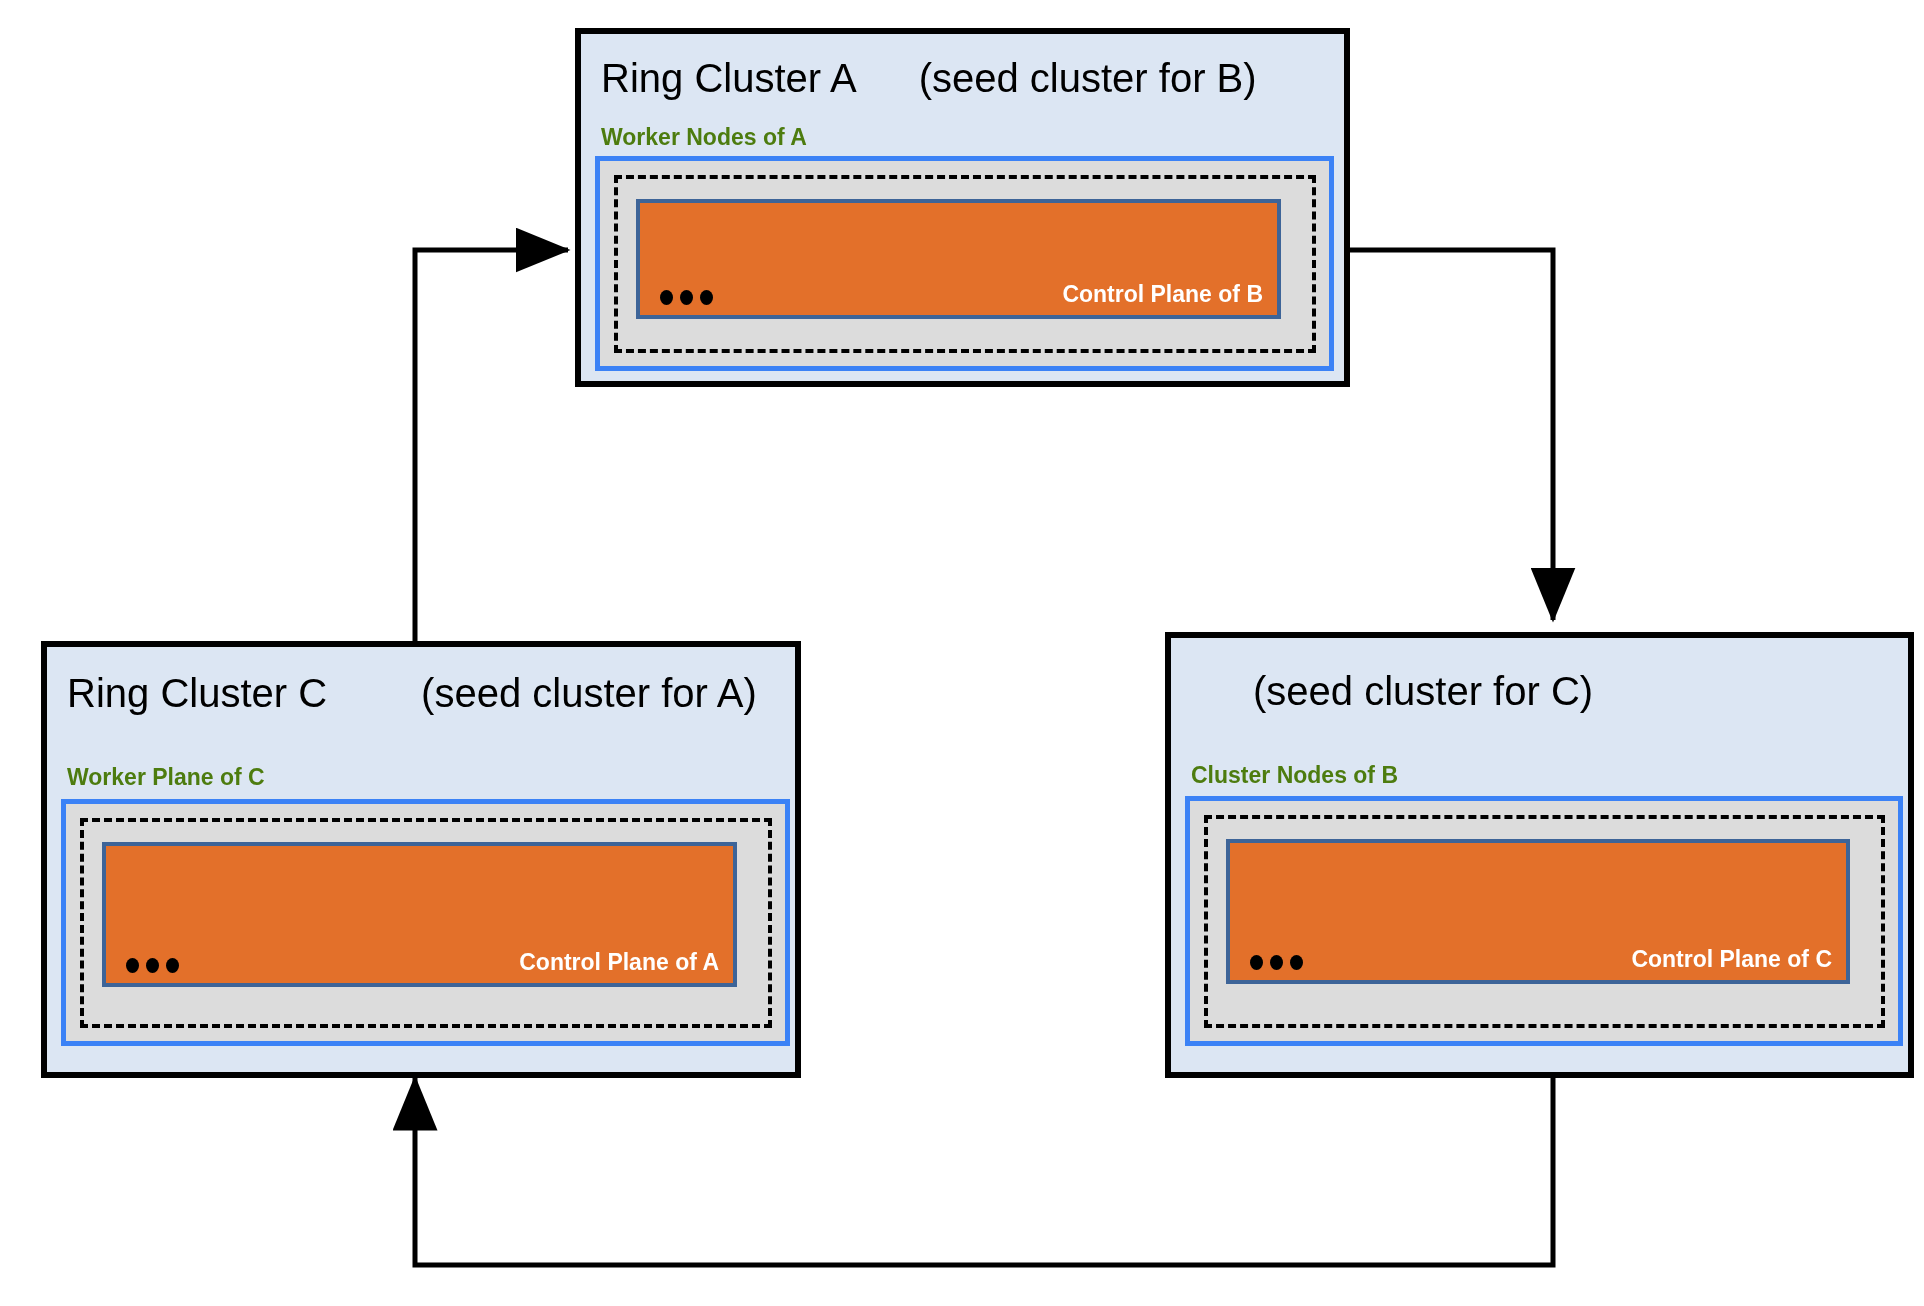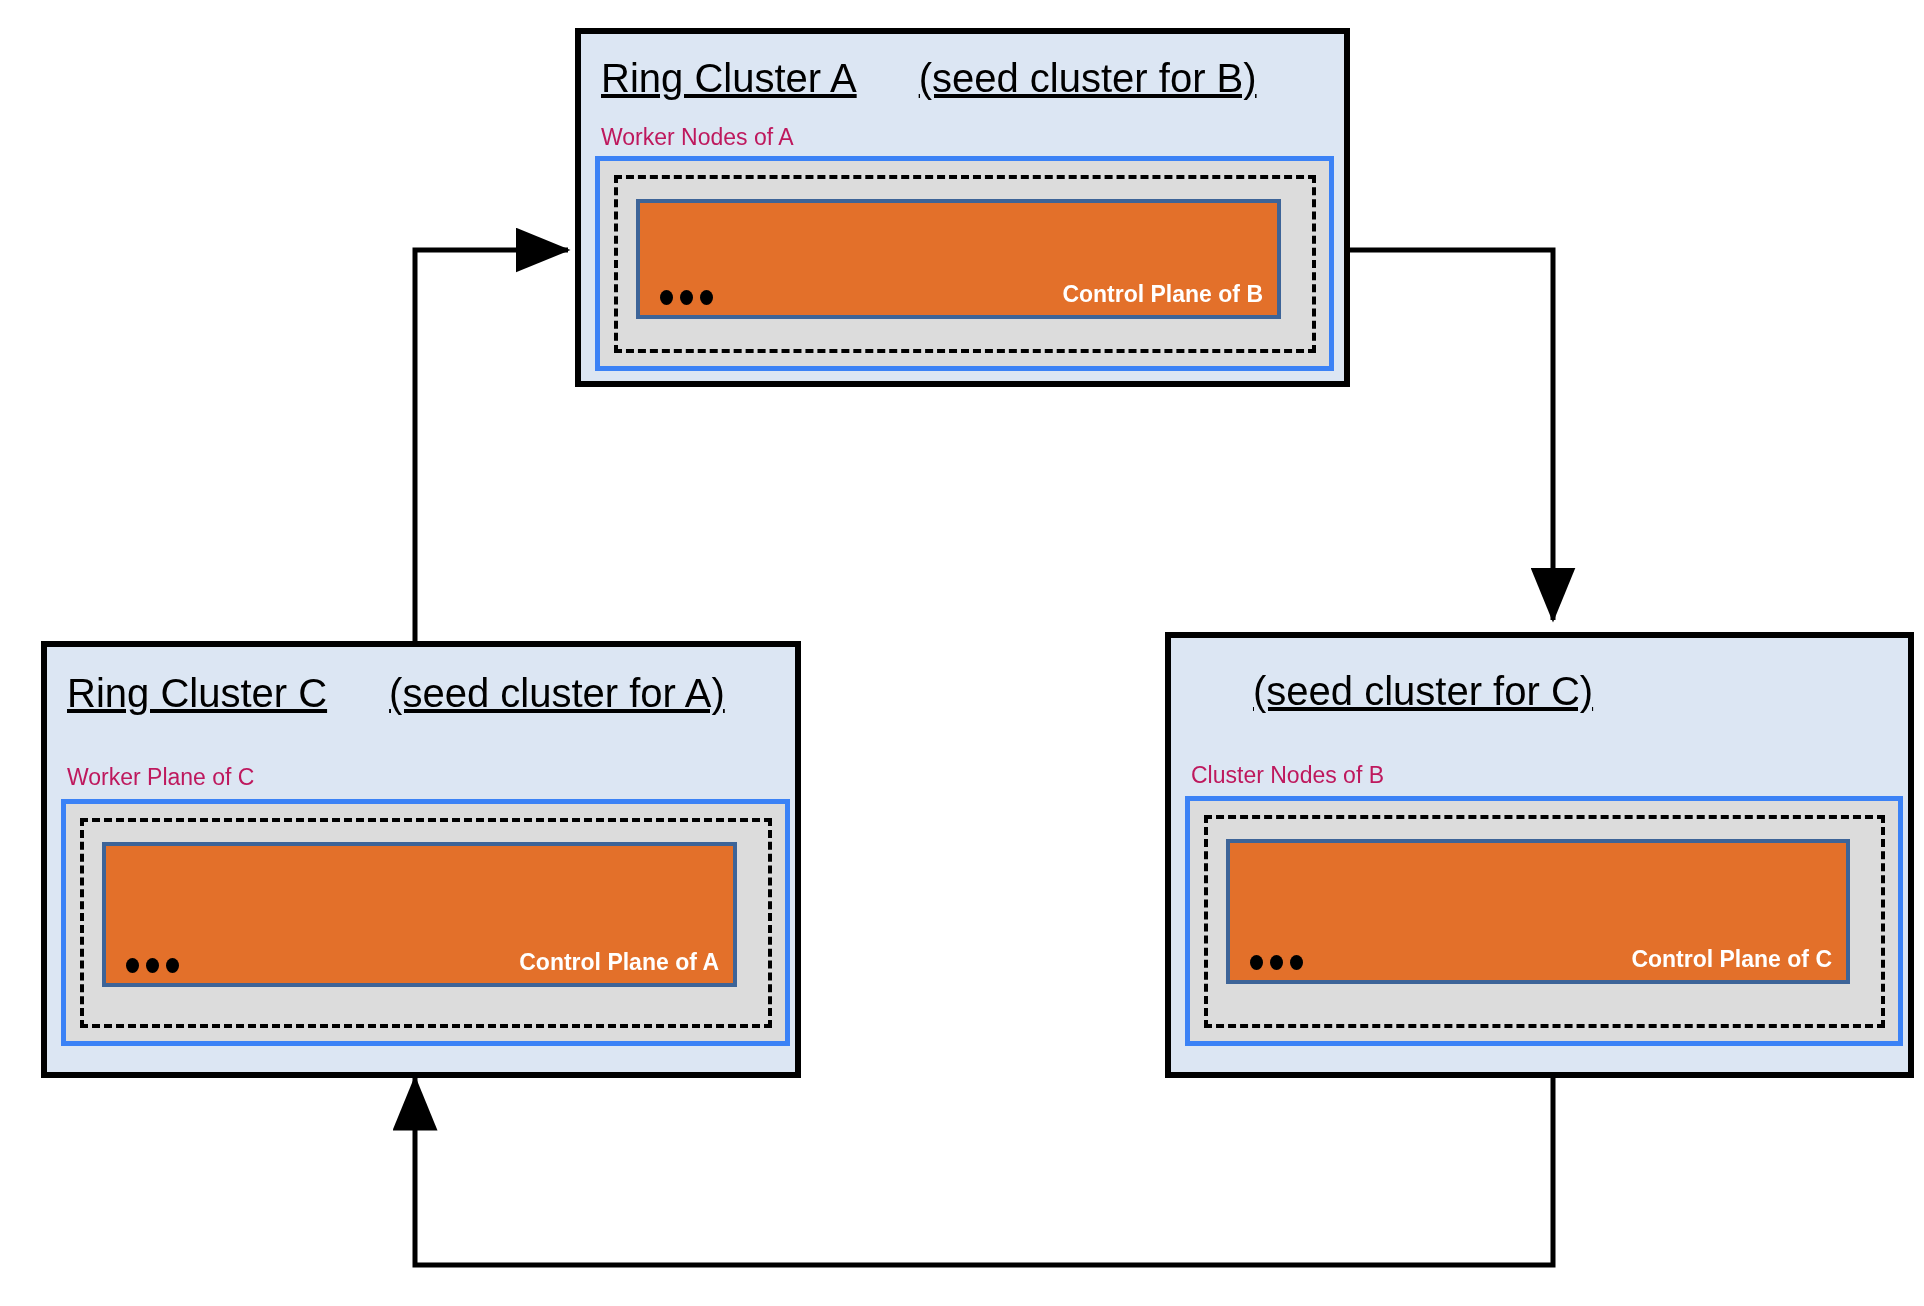--- a/index.html
+++ b/index.html
@@ -39,32 +39,31 @@
   }
   .cluster-title {
     position: absolute;
     display: flex;
     align-items: baseline;
     white-space: nowrap;
     color: #000000;
     font-size: 40px;
     font-weight: 400;
     line-height: 1;
-    text-decoration: underline;
   }
   .cluster-title .tname { }
   .cluster-title .tseed {
     margin-left: 62px;
   }
   .worker-label {
     position: absolute;
     white-space: nowrap;
-    color: #be185d;
+    color: #4d7c0f;
     font-size: 23px;
-    font-weight: 400;
+    font-weight: 700;
     line-height: 1;
   }
 
   
   .worker-box {
     position: absolute;
     box-sizing: border-box;
     background: #dcdcdc;
     border: 5px solid #3b82f6;
   }
@@ -148,21 +147,21 @@
           </div>
           <div class="cp-label">Control Plane of B</div>
         </div>
 
       </div>
     </div>
   </div>
 
   <div class="cluster" style="left:41px; top:641px; width:760px; height:437px;">
 
-    <div class="cluster-title" style="left:20px; top:26px;">
+    <div class="cluster-title" style="left:20px; top:26px;gap:32px;">
       <span class="tname">Ring Cluster C</span>
       <span class="tseed">(seed cluster for A)</span>
     </div>
 
     <div class="worker-label" style="left:20px; top:119px;">Worker Plane of C</div>
 
     <div class="worker-box" style="left:14px; top:152px; width:729px; height:247px;">
 
       <div class="dashed-box" style="left:14px; top:14px; width:692px; height:210px;">
 

